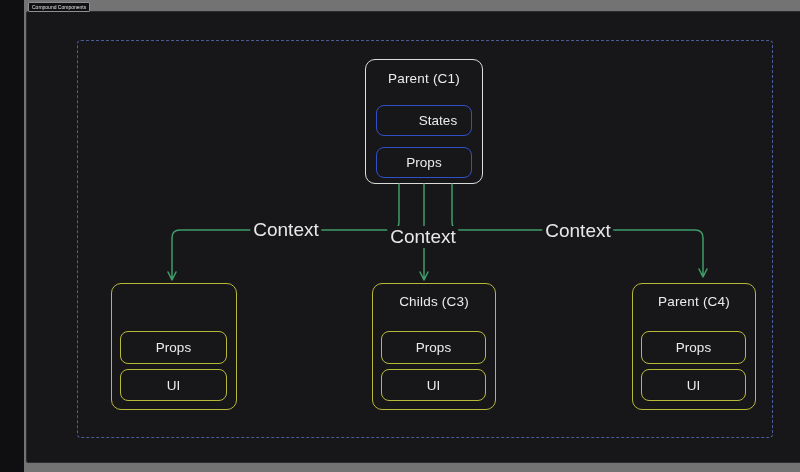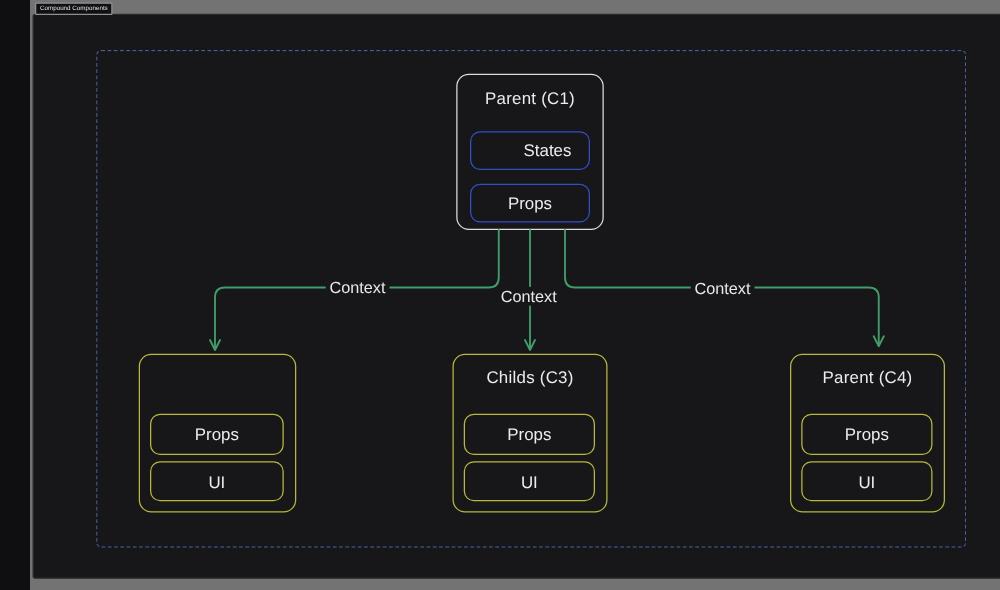--- a/index.html
+++ b/index.html
@@ -86,21 +86,21 @@
 
   
   .node.child {
     top: 283px;
     height: 127px;
     border: 1.5px solid #b8b93a;
   }
   .node.child .node-title { padding-top: 10px; }
   .subbox.yellow { border: 1.5px solid #b8b93a; }
   .node.child-1 { left: 87px;  width: 126px; }
-  .node.child-2 { left: 338px; width: 124px; }
+  .node.child-2 { left: 348px; width: 124px; }
   .node.child-3 { left: 608px; width: 124px; }
   .child-1 .sub-0 { left: 8px; top: 47px; width: 107px; height: 33px; }
   .child-1 .sub-1 { left: 8px; top: 85px; width: 107px; height: 32px; }
   .child-2 .sub-0 { left: 8px; top: 47px; width: 105px; height: 33px; }
   .child-2 .sub-1 { left: 8px; top: 85px; width: 105px; height: 32px; }
   .child-3 .sub-0 { left: 8px; top: 47px; width: 105px; height: 33px; }
   .child-3 .sub-1 { left: 8px; top: 85px; width: 105px; height: 32px; }
 
   
   svg.edges {
@@ -115,21 +115,21 @@
     stroke-linecap: round;
     stroke-linejoin: round;
   }
 
   
   .edge-label {
     position: absolute;
     transform: translate(-50%, -50%);
     background: #17171a;
     padding: 0 3px;
-    font-size: 13px;
+    font-size: 19px;
     color: #e8e8e8;
     white-space: nowrap;
   }
   .edge-label.l1 { left: 262px; top: 230px; }
   .edge-label.l2 { left: 399px; top: 237px; }
   .edge-label.l3 { left: 554px; top: 231px; }
 </style>
 </head>
 <body>
 

